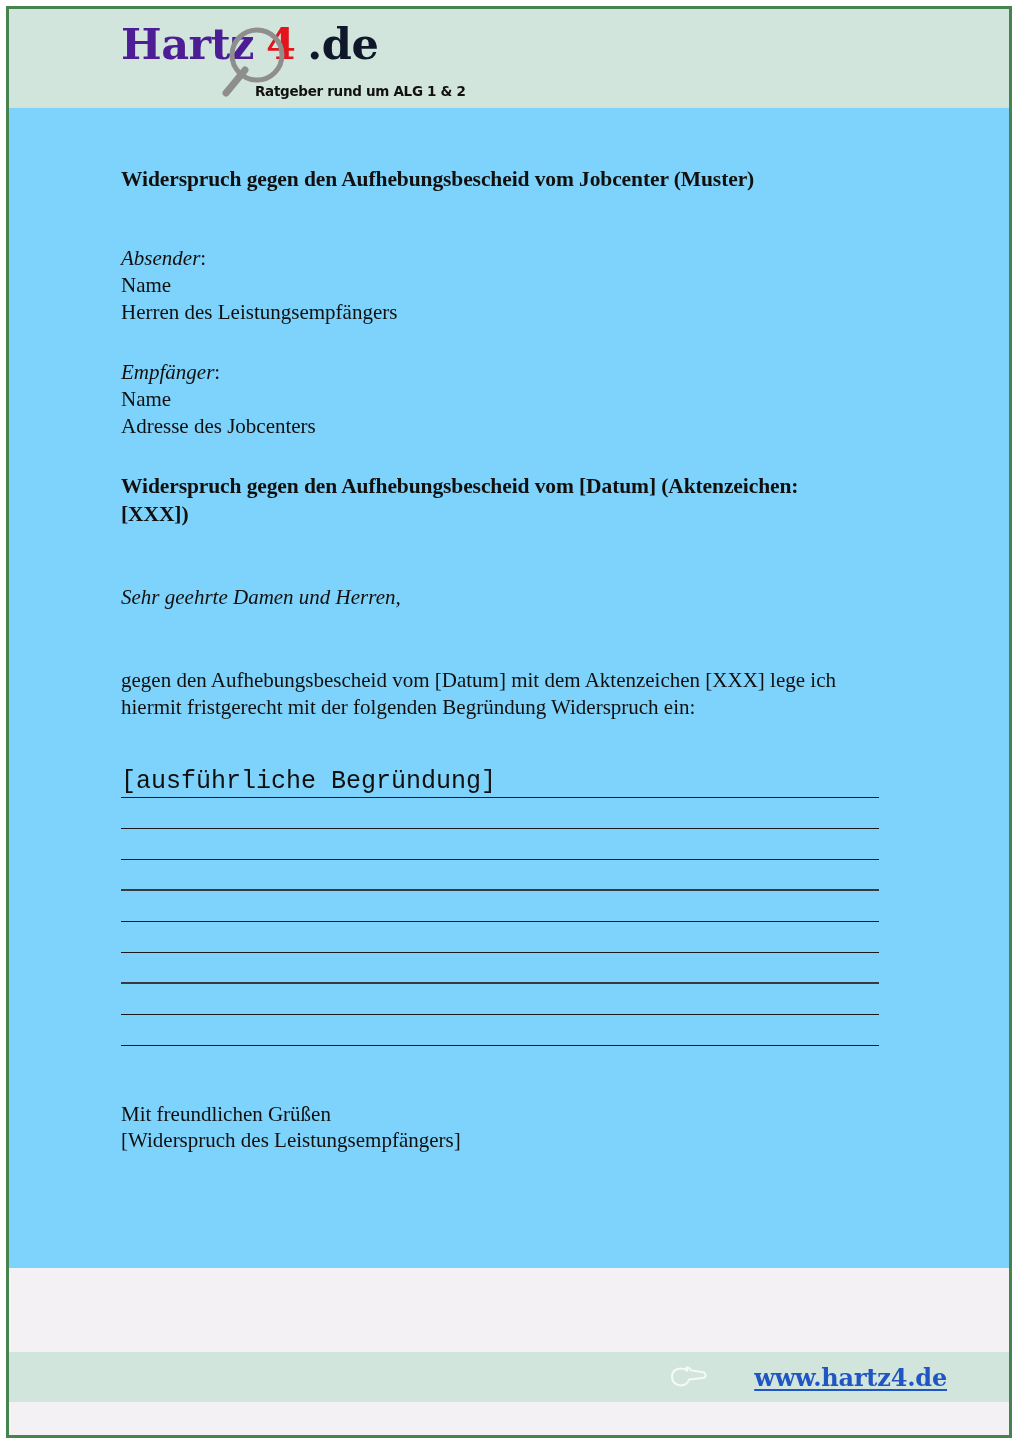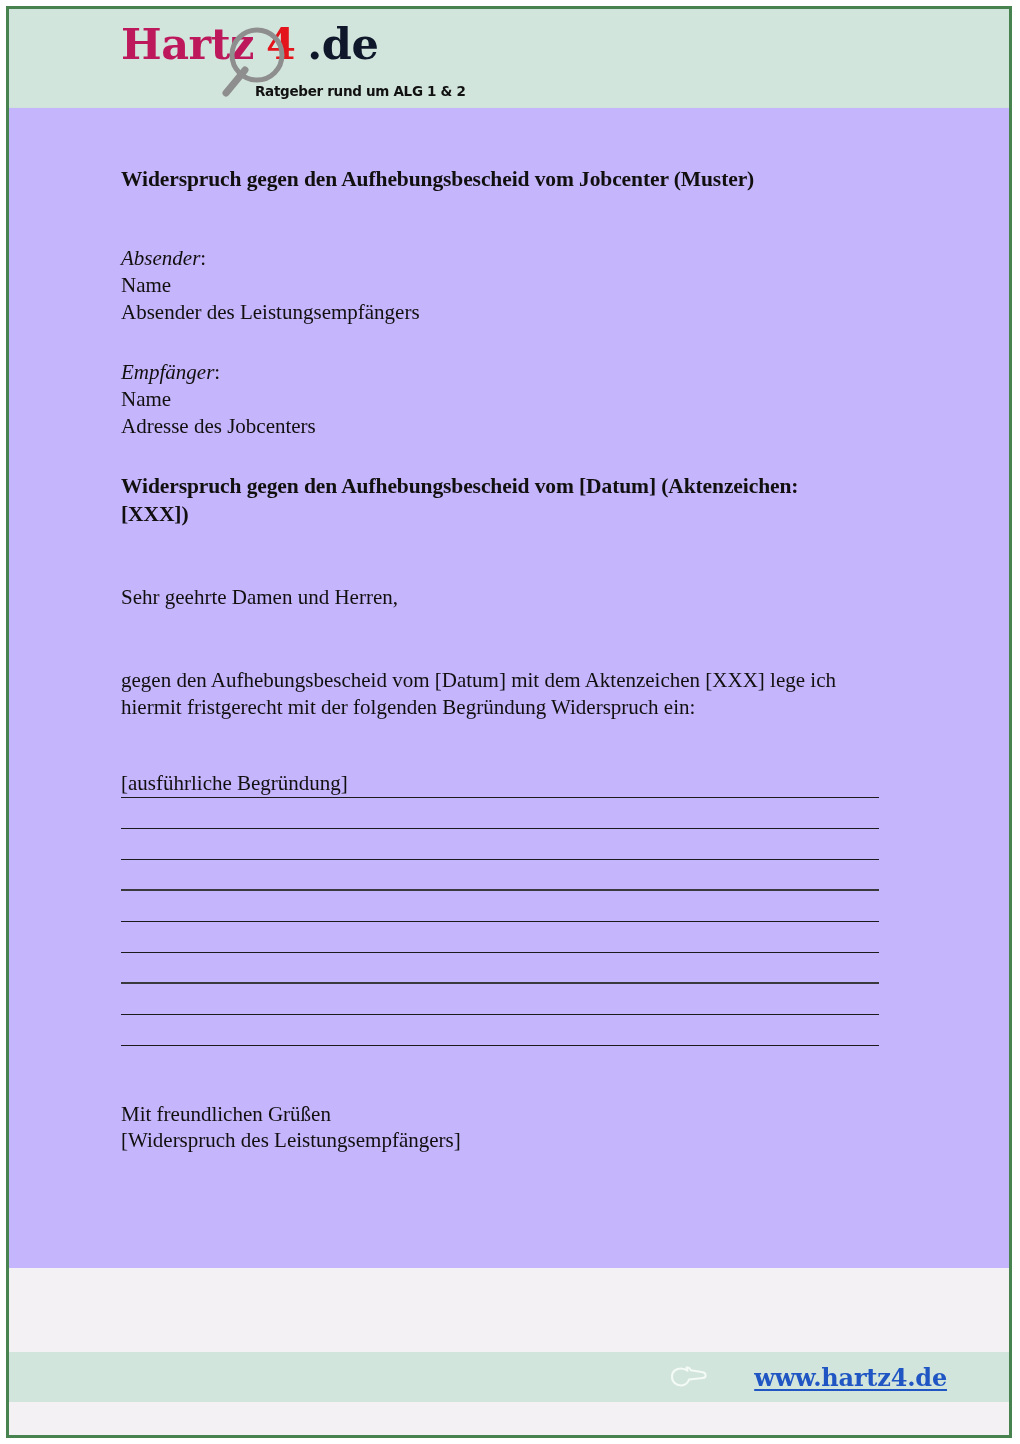--- a/index.html
+++ b/index.html
@@ -54,21 +54,21 @@
     left: 0;
     top: 0;
     font-family: "DejaVu Serif", "Liberation Serif", serif;
     font-weight: 700;
     font-size: 43px;
     letter-spacing: -0.5px;
     color: #111111;
     line-height: 1;
     white-space: nowrap;
   }
-  .logo-hartz { color: #be185d; }
+  .logo-hartz { color: #4c1d95; }
   .logo-four {
     color: #e3141b;
     padding: 0 12px 0 12px;
   }
   .logo-de { color: #0f172a; }
   .logo-glass {
     position: absolute;
     left: 97px;
     top: 2px;
     width: 74px;
@@ -84,21 +84,21 @@
     font-size: 13.5px;
     letter-spacing: -0.3px;
     color: #111111;
     white-space: nowrap;
     text-align: right;
   }
 
   
   .sheet {
     position: relative;
-    background: #c4b5fd;
+    background: #7dd3fc;
     padding: 0;
     height: 1160px;
   }
   .content {
     position: absolute;
     left: 112px;
     top: 58px;
     width: 772px;
     color: #12100f;
     font-size: 21px;
@@ -125,44 +125,46 @@
   .subject {
     font-weight: 700;
     font-size: 21.5px;
     margin: 26px 0 4px 0;
     width: 742px;
     letter-spacing: -0.1px;
   }
 
   .salutation {
     margin: 56px 0 12px 0;
+    font-style: italic;
   }
 
   .para {
     margin: 57px 0 0 0;
     width: 752px;
   }
 
   
   .rules {
     margin: 46px 0 0 0;
     width: 758px;
   }
   .rule-row {
     position: relative;
     height: 31px;
   }
   .rule-row .rule-text {
     position: absolute;
     left: 0;
     bottom: 4px;
-    font-size: 21px;
+    font-size: 25px;
     line-height: 1;
     color: #12100f;
     white-space: nowrap;
+    font-family: Liberation Mono, monospace;
   }
   .rule-row .rule-line {
     position: absolute;
     left: 0;
     right: 0;
     bottom: 0;
     height: 0;
     border-bottom: 1.6px solid #1b1b1b;
   }
   .rule-row.thick .rule-line {
@@ -232,21 +234,21 @@
     </div>
 
     <div class="sheet">
       <div class="content">
 
         <h1 class="doc-title">Widerspruch gegen den Aufhebungsbescheid vom Jobcenter (Muster)</h1>
 
         <div class="addr-block">
           <div class="addr-line"><span class="lbl">Absender</span><span>:</span></div>
           <div class="addr-line">Name</div>
-          <div class="addr-line">Absender des Leistungsempfängers</div>
+          <div class="addr-line">Herren des Leistungsempfängers</div>
         </div>
 
         <div class="addr-block">
           <div class="addr-line"><span class="lbl">Empfänger</span><span>:</span></div>
           <div class="addr-line">Name</div>
           <div class="addr-line">Adresse des Jobcenters</div>
         </div>
 
         <div class="subject">Widerspruch gegen den Aufhebungsbescheid vom [Datum] (Aktenzeichen: [XXX])</div>
 

